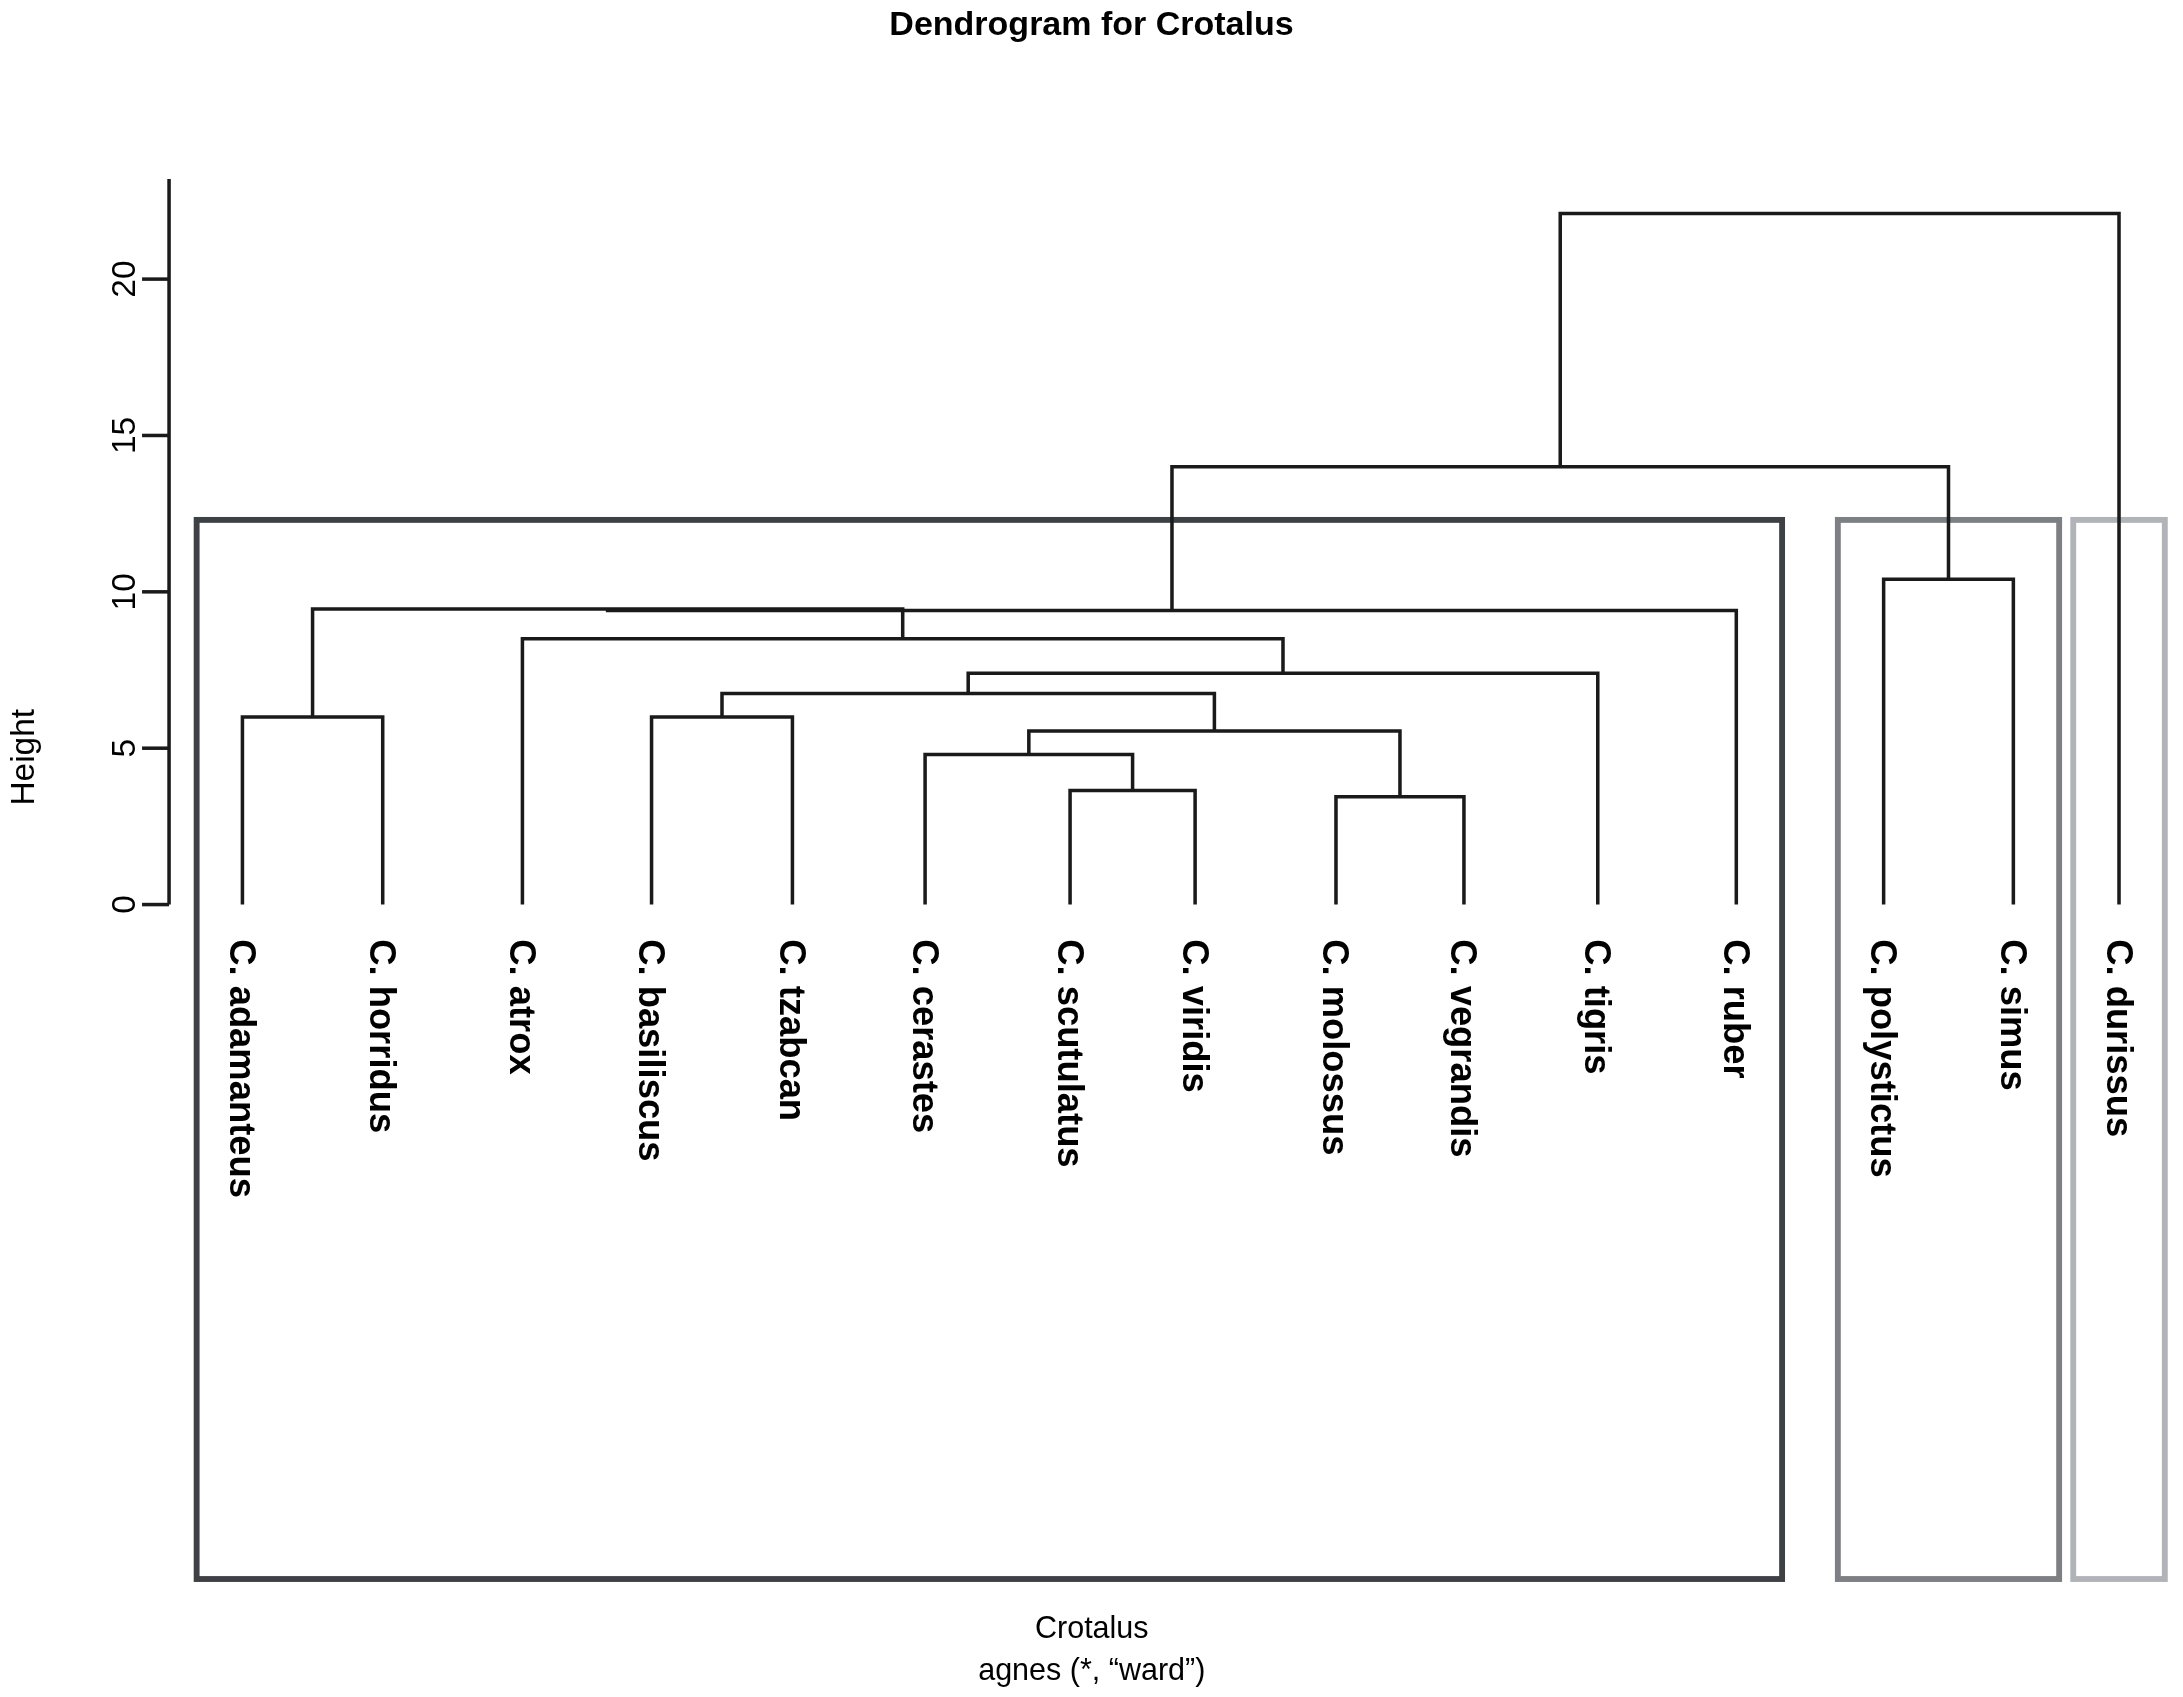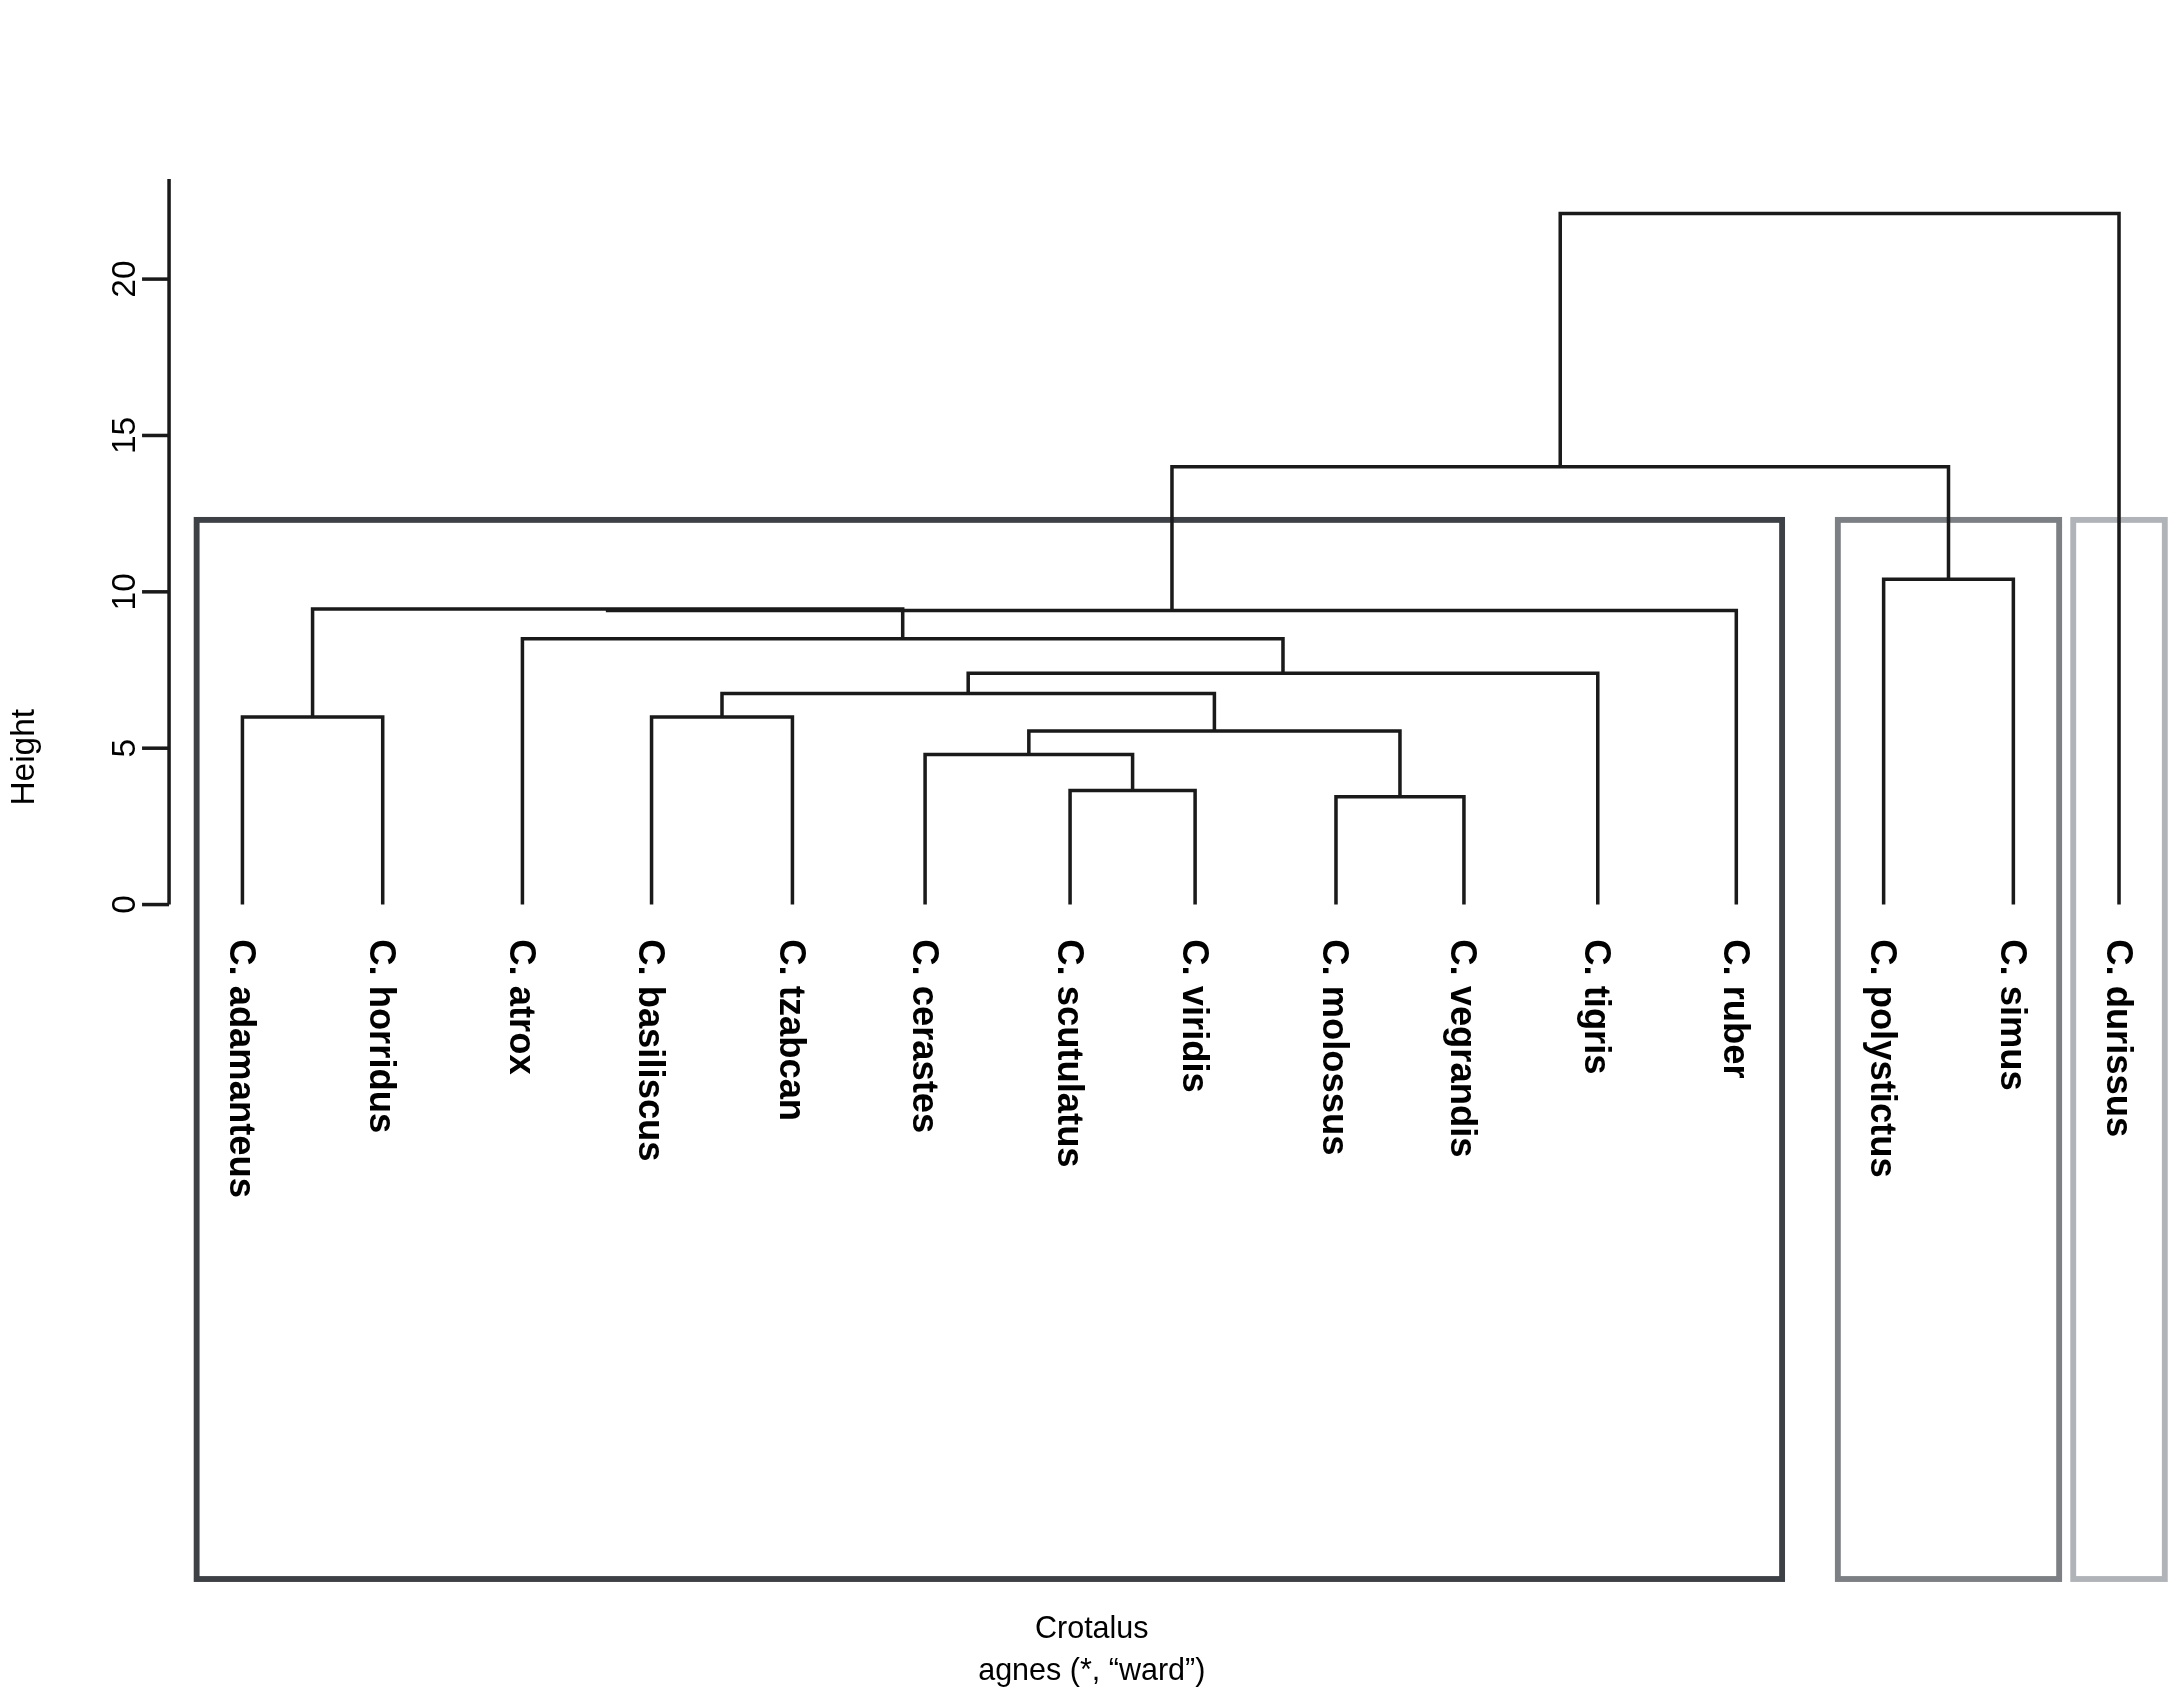--- a/index.html
+++ b/index.html
@@ -18,20 +18,21 @@
   .leaf-label{font-family:"Liberation Sans",sans-serif;font-size:62px;font-weight:bold;fill:#000;}
   .axis-title{font-family:"Liberation Sans",sans-serif;font-size:57px;fill:#000;}
   .caption-text{font-family:"Liberation Sans",sans-serif;font-size:52px;fill:#000;}
   .cluster-rect{fill:none;}
 </style>
 </head>
 <body>
 
 <div id="figure">
 
+  <div id="plot-title">Dendrogram for Crotalus</div>
 
   <svg id="dendro-svg" viewBox="0 0 3719 2891" preserveAspectRatio="none" xmlns="http://www.w3.org/2000/svg">
     <g id="g-boxes">
         <rect class="cluster-rect" x="335" y="885.7068965517241" width="2701" height="1804.2931034482758" stroke="#3d4146" stroke-width="10"></rect>
         <rect class="cluster-rect" x="3131" y="885.7068965517241" width="377" height="1804.2931034482758" stroke="#7c8084" stroke-width="10"></rect>
         <rect class="cluster-rect" x="3532" y="885.7068965517241" width="156" height="1804.2931034482758" stroke="#b0b4b8" stroke-width="10"></rect>
       </g>
     <g id="g-branches">
         <path class="branch" d="M 413 1541 L 413 1221.344827586207 L 652 1221.344827586207 L 652 1541"></path>
         <path class="branch" d="M 1110 1541 L 1110 1221.344827586207 L 1350 1221.344827586207 L 1350 1541"></path>

